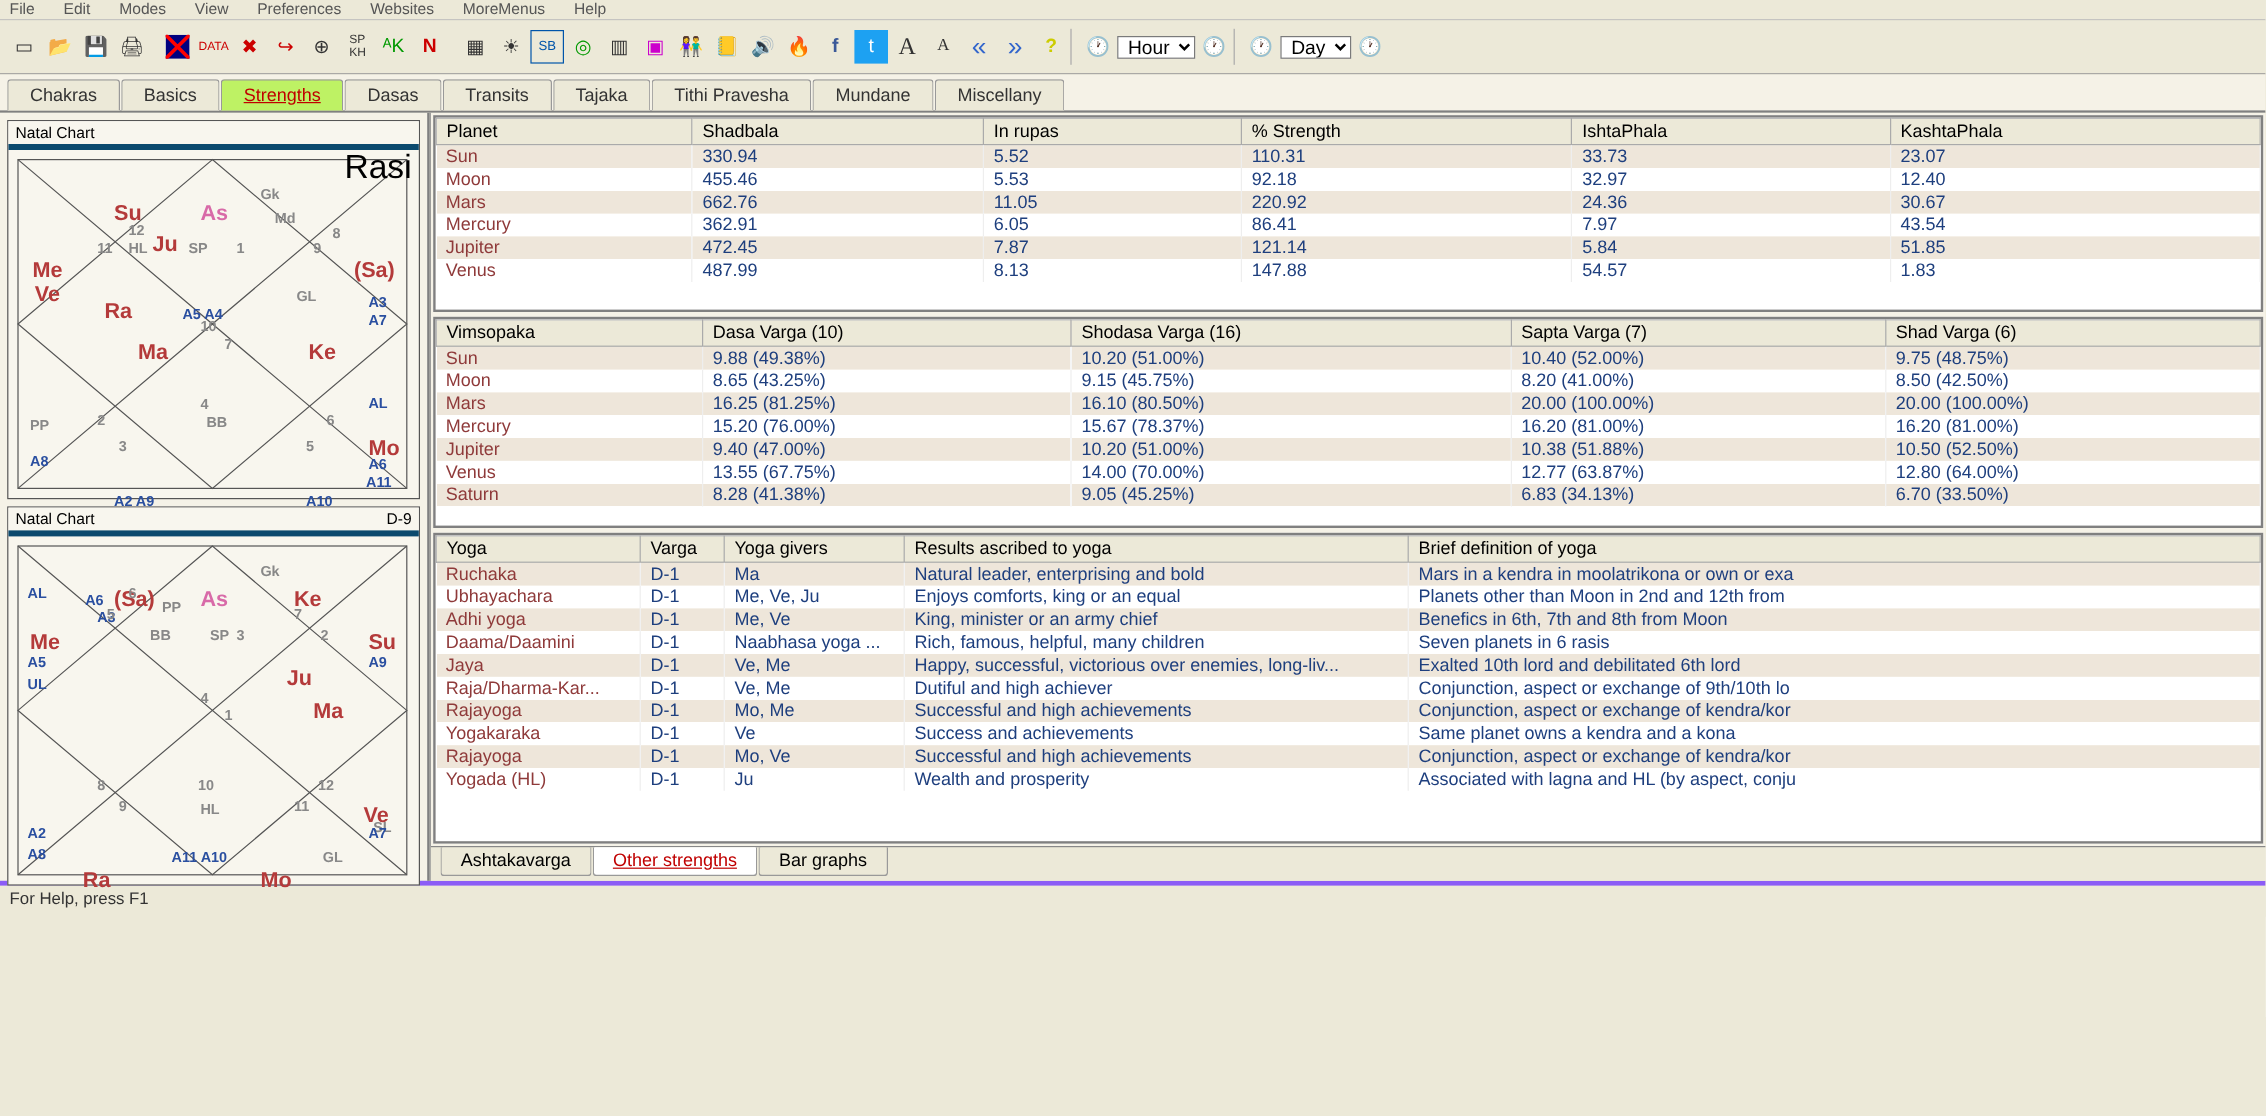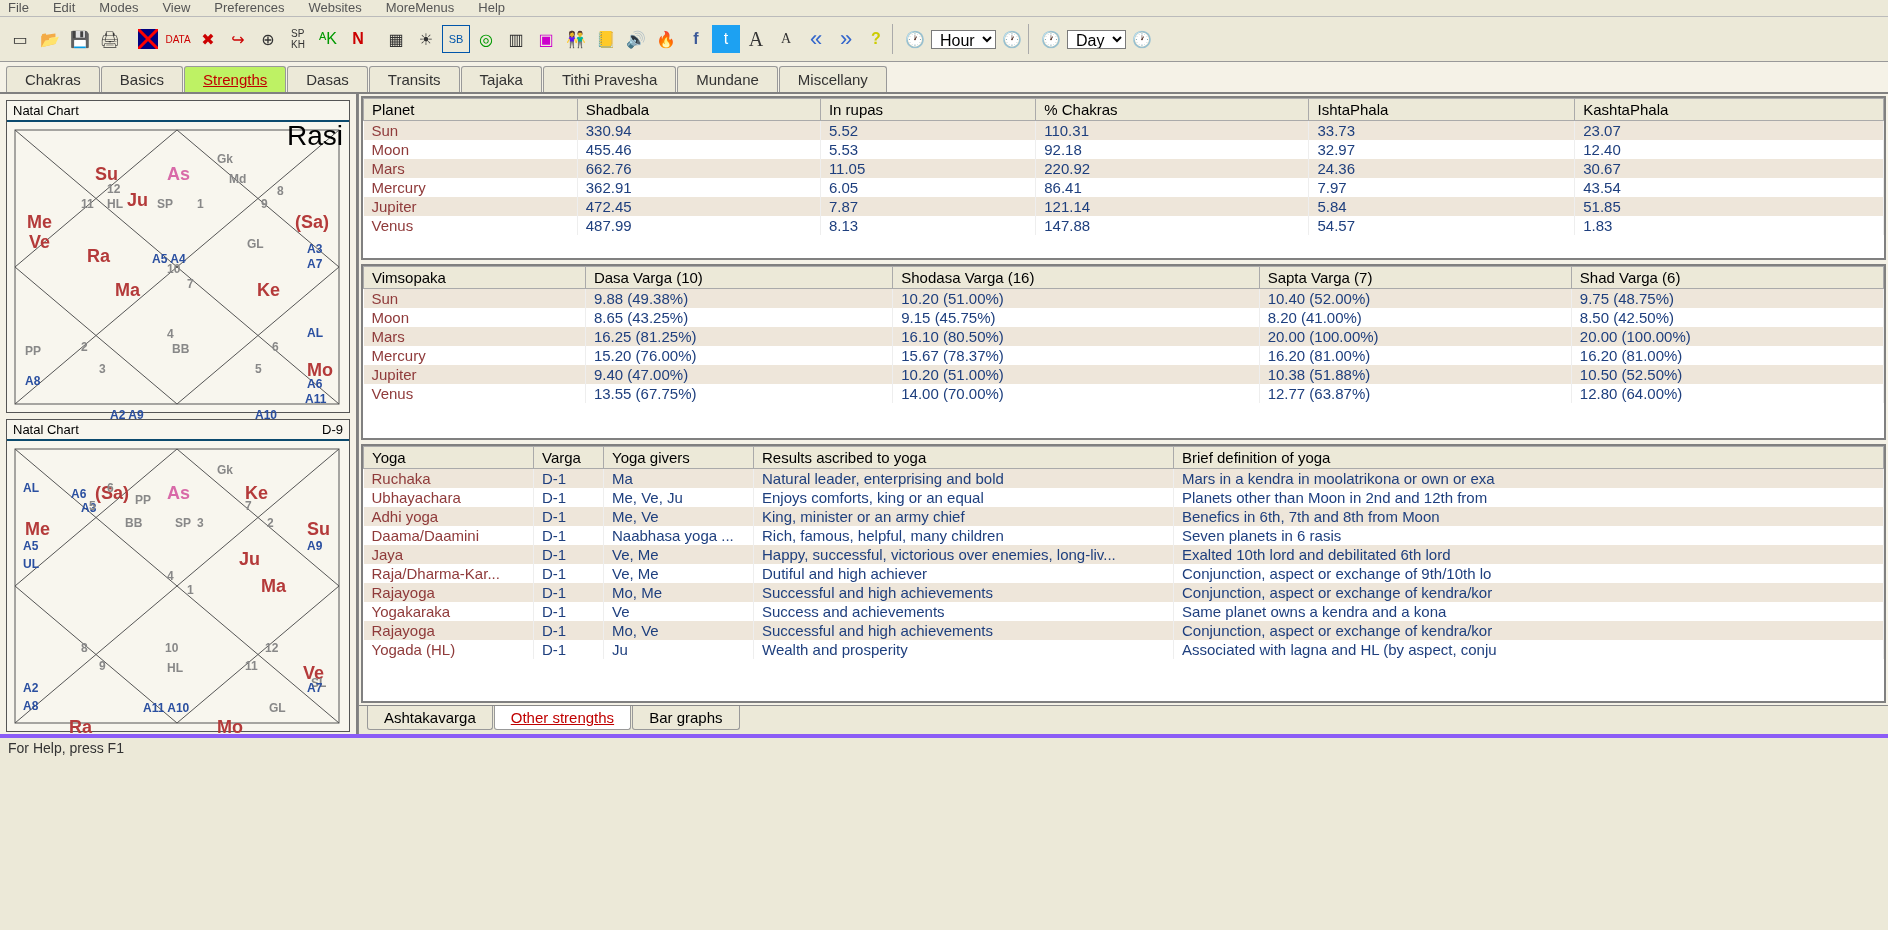--- a/index.html
+++ b/index.html
@@ -7,21 +7,21 @@
 .toolbar{height:40px;background:#ece9d8;border-bottom:1px solid #999;display:flex;align-items:center;padding:2px 6px;gap:2px;}
 .tbtn{width:26px;height:26px;display:flex;align-items:center;justify-content:center;border:1px solid transparent;font-size:16px;color:#333;}
 .tbtn.sep{width:6px;border:none;}
 .tbtn svg{width:20px;height:20px;}
 .tabbar{height:30px;background:#f5f2e7;border-bottom:2px solid #808080;display:flex;align-items:flex-end;padding-left:6px;gap:0;}
 .tab{padding:4px 18px 4px 18px;border:1px solid #999;border-bottom:none;background:#ece9d8;font-size:15px;color:#333;margin-right:1px;border-radius:3px 3px 0 0;}
 .tab.active{background:#bef264;color:#c00000;text-decoration:underline;}
 .content{display:flex;height:640px;background:#f5f2e7;}
 .left{width:358px;border-right:2px solid #808080;padding:6px;box-sizing:border-box;}
 .chartbox{border:1px solid #555;background:#f8f6ee;margin-bottom:6px;}
-.chartheader{font-size:13px;background:#f8f6ee;padding:2px 6px;border-bottom:2px solid #0c4a6e;display:flex;justify-content:space-between;}
+.chartheader{font-size:13px;background:#f8f6ee;padding:2px 6px;border-bottom:5px solid #0c4a6e;display:flex;justify-content:space-between;}
 .chartbody{position:relative;width:100%;height:290px;}
 .chartbody svg{position:absolute;top:0;left:0;}
 .chlabel{position:absolute;font-size:18px;font-weight:bold;}
 .ch-red{color:#b43a3a;}
 .ch-pink{color:#d86aa8;}
 .ch-blue{color:#2a4fa0;font-size:12px;}
 .ch-gray{color:#888;font-size:12px;}
 .right{flex:1;display:flex;flex-direction:column;border-left:1px solid #888;}
 .pane{border:2px solid #808080;margin:2px;background:#fff;overflow:hidden;}
 .grid{width:100%;border-collapse:collapse;font-size:15px;}
@@ -140,21 +140,21 @@
           <div class="chlabel ch-gray" style="left: 240px; top: 115px;">GL</div>
           <div class="chlabel ch-gray" style="left: 165px; top: 220px;">BB</div>
           <div class="chlabel ch-gray" style="left: 18px; top: 222px;">PP</div>
           <div class="chlabel ch-blue" style="left: 300px; top: 204px;">AL</div>
           <div class="chlabel ch-blue" style="left: 300px; top: 120px;">A3</div>
           <div class="chlabel ch-blue" style="left: 300px; top: 135px;">A7</div>
           <div class="chlabel ch-blue" style="left: 145px; top: 130px;">A5 A4</div>
           <div class="chlabel ch-blue" style="left: 300px; top: 255px;">A6</div>
           <div class="chlabel ch-blue" style="left: 298px; top: 270px;">A11</div>
           <div class="chlabel ch-blue" style="left: 18px; top: 252px;">A8</div>
-          <div class="chlabel ch-blue" style="left: 103px; top: 286px;">A2 A9</div>
+          <div class="chlabel ch-blue" style="left: 88px; top: 286px;">A2 A9</div>
           <div class="chlabel ch-blue" style="left: 248px; top: 286px;">A10</div>
           <div class="chlabel ch-gray" style="left: 100px; top: 60px;">12</div>
           <div class="chlabel ch-gray" style="left: 74px; top: 75px;">11</div>
           <div class="chlabel ch-gray" style="left: 190px; top: 75px;">1</div>
           <div class="chlabel ch-gray" style="left: 254px; top: 75px;">9</div>
           <div class="chlabel ch-gray" style="left: 270px; top: 62px;">8</div>
           <div class="chlabel ch-gray" style="left: 160px; top: 140px;">10</div>
           <div class="chlabel ch-gray" style="left: 180px; top: 155px;">7</div>
           <div class="chlabel ch-gray" style="left: 160px; top: 205px;">4</div>
           <div class="chlabel ch-gray" style="left: 74px; top: 218px;">2</div>
@@ -217,21 +217,21 @@
   </div>
 
   <div class="right">
     <div class="pane" style="height:160px;">
       <table class="grid" id="tbl-shadbala">
           <thead>
             <tr>
               <th>Planet</th>
               <th>Shadbala</th>
               <th>In rupas</th>
-              <th>% Chakras</th>
+              <th>% Strength</th>
               <th>IshtaPhala</th>
               <th>KashtaPhala</th>
             </tr>
           </thead>
           <tbody>
             <tr class="odd">
               <td class="pname">Sun</td>
               <td>330.94</td>
               <td>5.52</td>
               <td>110.31</td>
@@ -327,20 +327,27 @@
               <td>10.20  (51.00%)</td>
               <td>10.38  (51.88%)</td>
               <td>10.50  (52.50%)</td>
             </tr>
             <tr class="even">
               <td class="pname">Venus</td>
               <td>13.55  (67.75%)</td>
               <td>14.00  (70.00%)</td>
               <td>12.77  (63.87%)</td>
               <td>12.80  (64.00%)</td>
+            </tr>
+            <tr class="odd">
+              <td class="pname">Saturn</td>
+              <td>8.28  (41.38%)</td>
+              <td>9.05  (45.25%)</td>
+              <td>6.83  (34.13%)</td>
+              <td>6.70  (33.50%)</td>
             </tr>
           </tbody>
         </table>
     </div>
     <div class="pane" style="flex:1;">
       <table class="grid" id="tbl-yogas" style="table-layout:fixed;width:100%;">
           <colgroup>
             <col style="width: 170px;">
             <col style="width: 70px;">
             <col style="width: 150px;">

